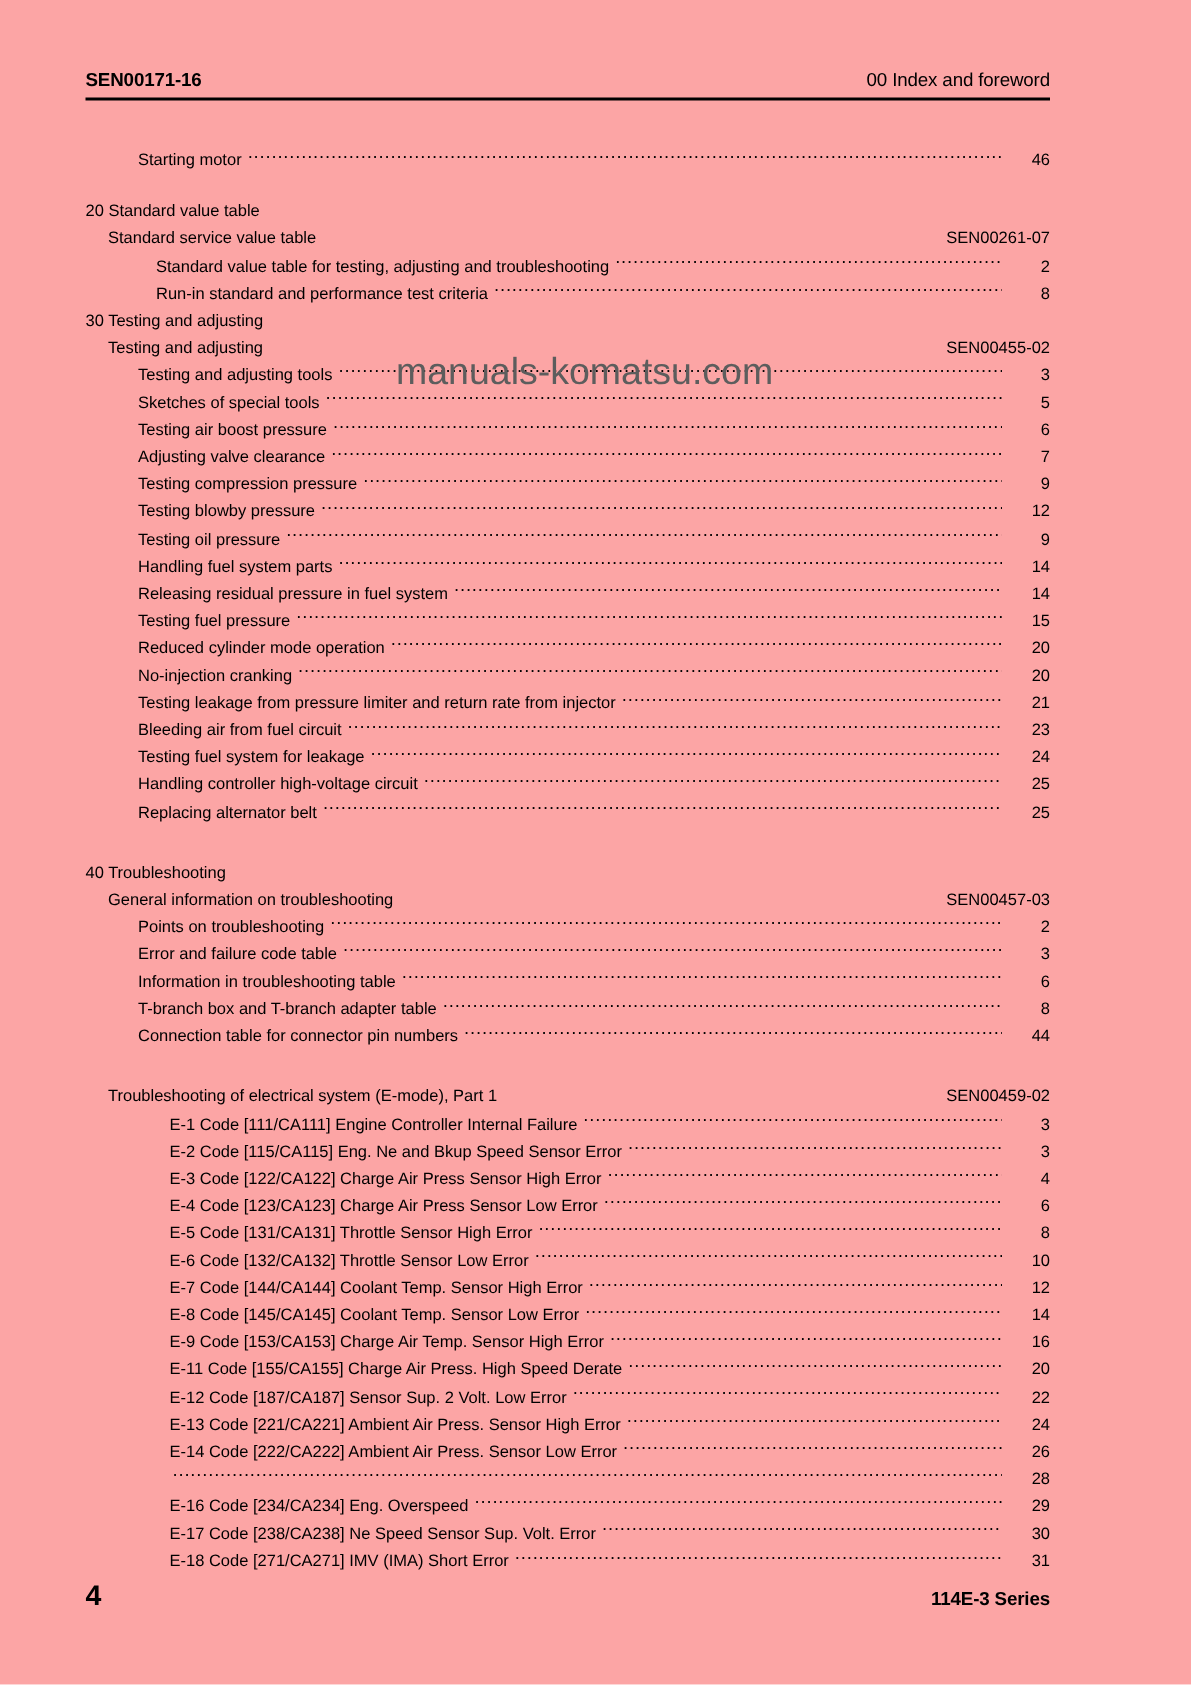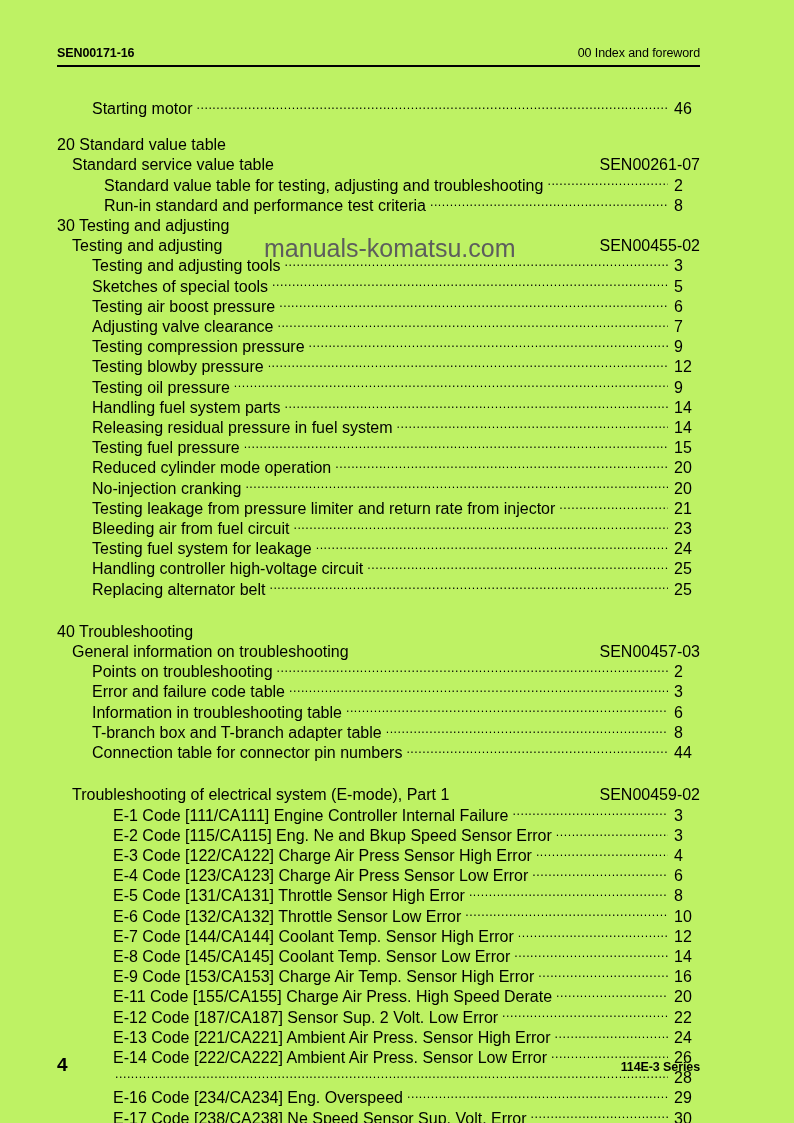--- a/index.html
+++ b/index.html
@@ -9,21 +9,21 @@
     background: #ffffff;
   }
   body {
     font-family: "Liberation Sans", sans-serif;
     color: #000000;
   }
   .page {
     position: relative;
     width: 794px;
     height: 1123px;
-    background: #bef264;
+    background: #fca5a5;
     overflow: hidden;
     box-sizing: border-box;
     padding-left: 16px;
   }
 
   
   .page-header {
     position: absolute;
     left: 57px;
     top: 46px;
@@ -51,21 +51,21 @@
     position: absolute;
     left: 57px;
     top: 98px;
     width: 643px;
     box-sizing: border-box;
   }
 
   .row {
     display: flex;
     align-items: baseline;
-    font-size: 16px;
+    font-size: 11px;
     line-height: 18.2px;
     white-space: nowrap;
   }
   .row .title {
     flex: 0 0 auto;
     padding-right: 2px;
   }
   .row .leader {
     flex: 1 1 auto;
     overflow: hidden;
@@ -81,20 +81,21 @@
     letter-spacing: 0.55px;
     color: #000;
     position: absolute;
     left: 0;
     bottom: 0;
     white-space: nowrap;
   }
   .row .pagenum {
     flex: 0 0 auto;
     width: 26px;
+    text-align: right;
     padding-left: 4px;
   }
   .row .sencode {
     flex: 0 0 auto;
     text-align: right;
     padding-left: 4px;
     margin-left: 36px;
   }
   .row.no-leader .leader::before { content: ""; }
 

